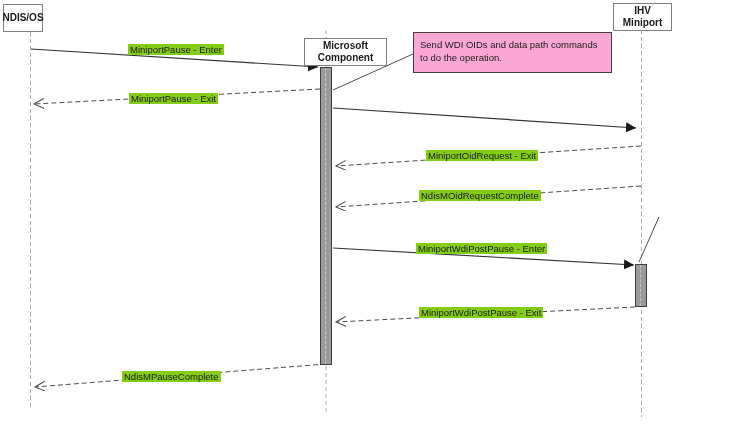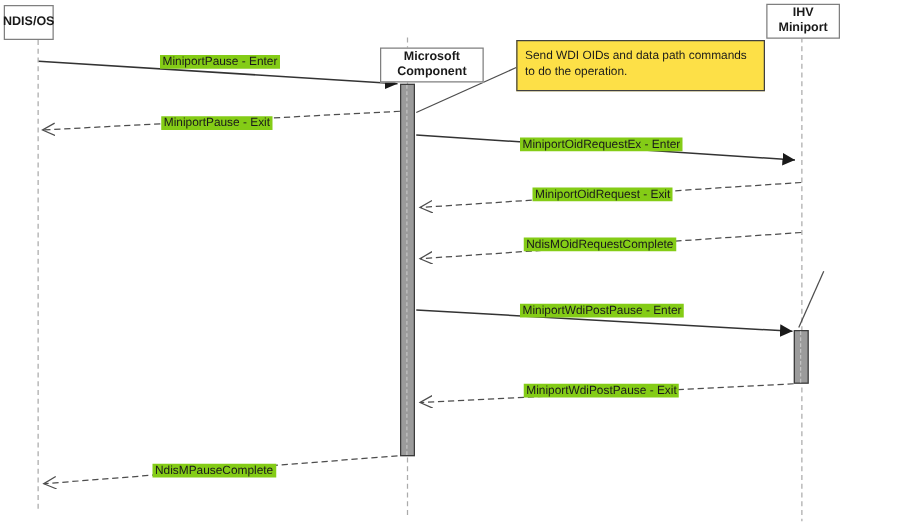--- a/index.html
+++ b/index.html
@@ -37,21 +37,21 @@
   .msg-label{
     position:absolute;
     font-size:9.5px;color:#1a1a1a;
     background:#84cc16;
     padding:0 2px;
     white-space:nowrap;
     line-height:11px;
   }
   .note-box{
     position:absolute;
-    background:#fde047;
+    background:#f9a8d4;
     border:1px solid #404040;
     font-size:9.5px;color:#1a1a1a;
     line-height:13px;
     box-sizing:border-box;
   }
   .note-box .note-text{display:block;}
 </style>
 </head>
 <body>
 
@@ -92,21 +92,20 @@
   </div>
   <div class="actor-box" style="left:613px;top:3px;width:59px;height:28px;">
     <span>IHV Miniport</span>
   </div>
 
   <div class="activation-bar" style="left:320px;top:67px;height:298px;"></div>
   <div class="activation-bar" style="left:635px;top:264px;height:43px;"></div>
 
   <div class="msg-label" style="left:128px;top:44px;">MiniportPause - Enter</div>
   <div class="msg-label" style="left:129px;top:93px;">MiniportPause - Exit</div>
-  <div class="msg-label" style="left:416px;top:110px;">MiniportOidRequestEx - Enter</div>
   <div class="msg-label" style="left:426px;top:150px;">MiniportOidRequest - Exit</div>
   <div class="msg-label" style="left:419px;top:190px;">NdisMOidRequestComplete</div>
   <div class="msg-label" style="left:416px;top:243px;text-align:right;">MiniportWdiPostPause - Enter</div>
   <div class="msg-label" style="left:419px;top:307px;">MiniportWdiPostPause - Exit</div>
   <div class="msg-label" style="left:122px;top:371px;">NdisMPauseComplete</div>
 
   <div class="note-box" style="left:413px;top:32px;width:199px;height:41px;padding:5px 6px;">
     <span class="note-text">Send WDI OIDs and data path commands to do the operation.</span>
   </div>
 

